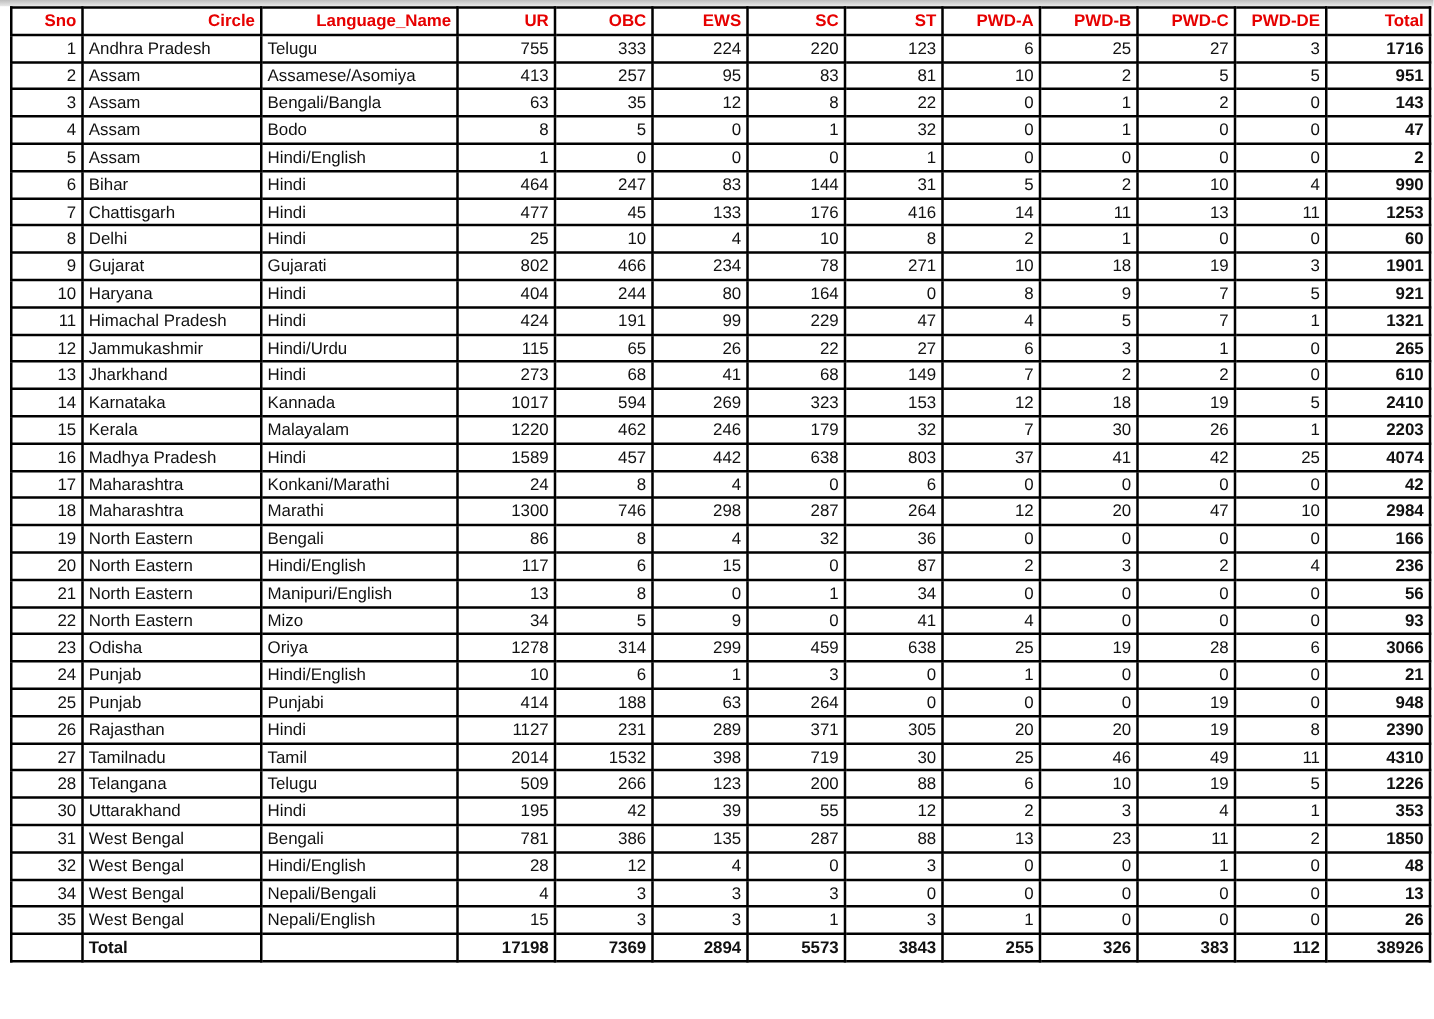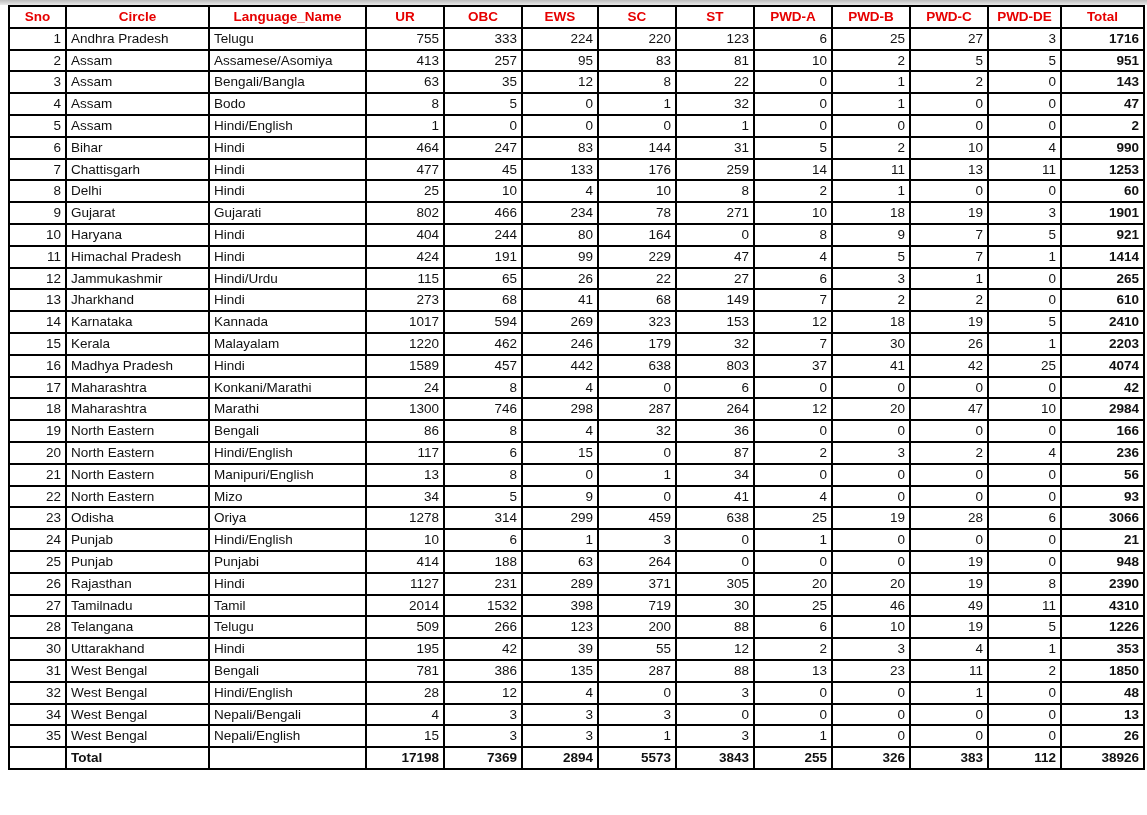--- a/index.html
+++ b/index.html
@@ -24,21 +24,21 @@
     padding: 0 4px;
     font-size: 13.5px;
     height: 19.8px;
     line-height: 19.8px;
     white-space: nowrap;
     overflow: hidden;
     color: var(--text, #111111);
   }
   th {
     color: var(--header-text, #e60000);
-    text-align: center;
+    text-align: right;
     font-weight: bold;
     margin-top: 24px;
   }
   td.num { text-align: right; }
   td.txt { text-align: left; }
   td.total-col { font-weight: bold; margin-left: 36px; }
   tr.total-row td { font-weight: bold; }
 </style>
 </head>
 <body>
@@ -170,21 +170,21 @@
           <td class="num total-col">990</td>
         </tr>
         <tr>
           <td class="num">7</td>
           <td class="txt">Chattisgarh</td>
           <td class="txt">Hindi</td>
           <td class="num">477</td>
           <td class="num">45</td>
           <td class="num">133</td>
           <td class="num">176</td>
-          <td class="num">259</td>
+          <td class="num">416</td>
           <td class="num">14</td>
           <td class="num">11</td>
           <td class="num">13</td>
           <td class="num">11</td>
           <td class="num total-col">1253</td>
         </tr>
         <tr>
           <td class="num">8</td>
           <td class="txt">Delhi</td>
           <td class="txt">Hindi</td>
@@ -235,21 +235,21 @@
           <td class="txt">Hindi</td>
           <td class="num">424</td>
           <td class="num">191</td>
           <td class="num">99</td>
           <td class="num">229</td>
           <td class="num">47</td>
           <td class="num">4</td>
           <td class="num">5</td>
           <td class="num">7</td>
           <td class="num">1</td>
-          <td class="num total-col">1414</td>
+          <td class="num total-col">1321</td>
         </tr>
         <tr>
           <td class="num">12</td>
           <td class="txt">Jammukashmir</td>
           <td class="txt">Hindi/Urdu</td>
           <td class="num">115</td>
           <td class="num">65</td>
           <td class="num">26</td>
           <td class="num">22</td>
           <td class="num">27</td>

